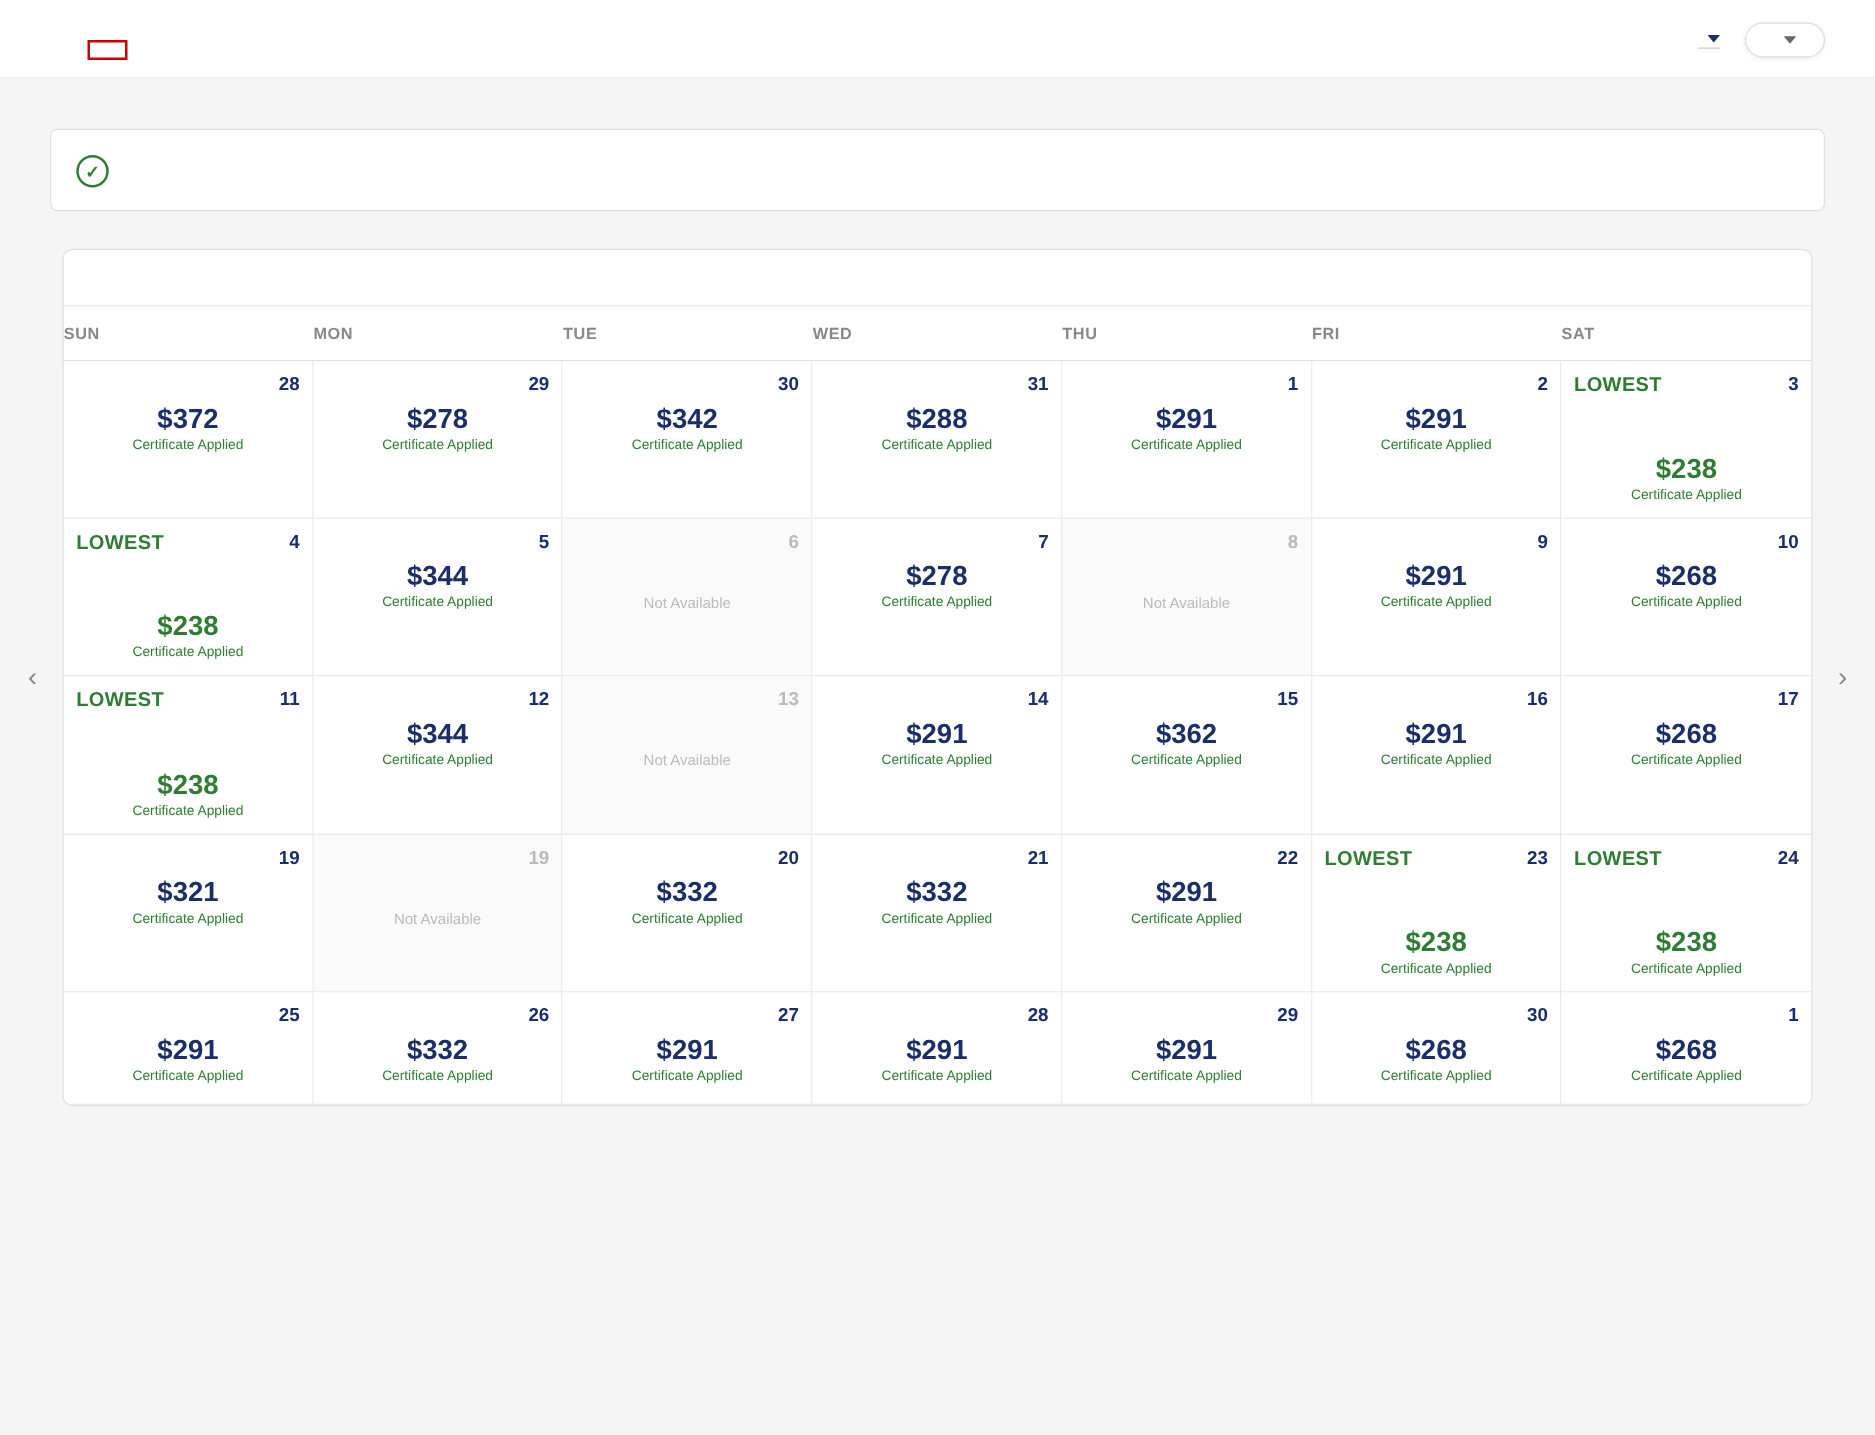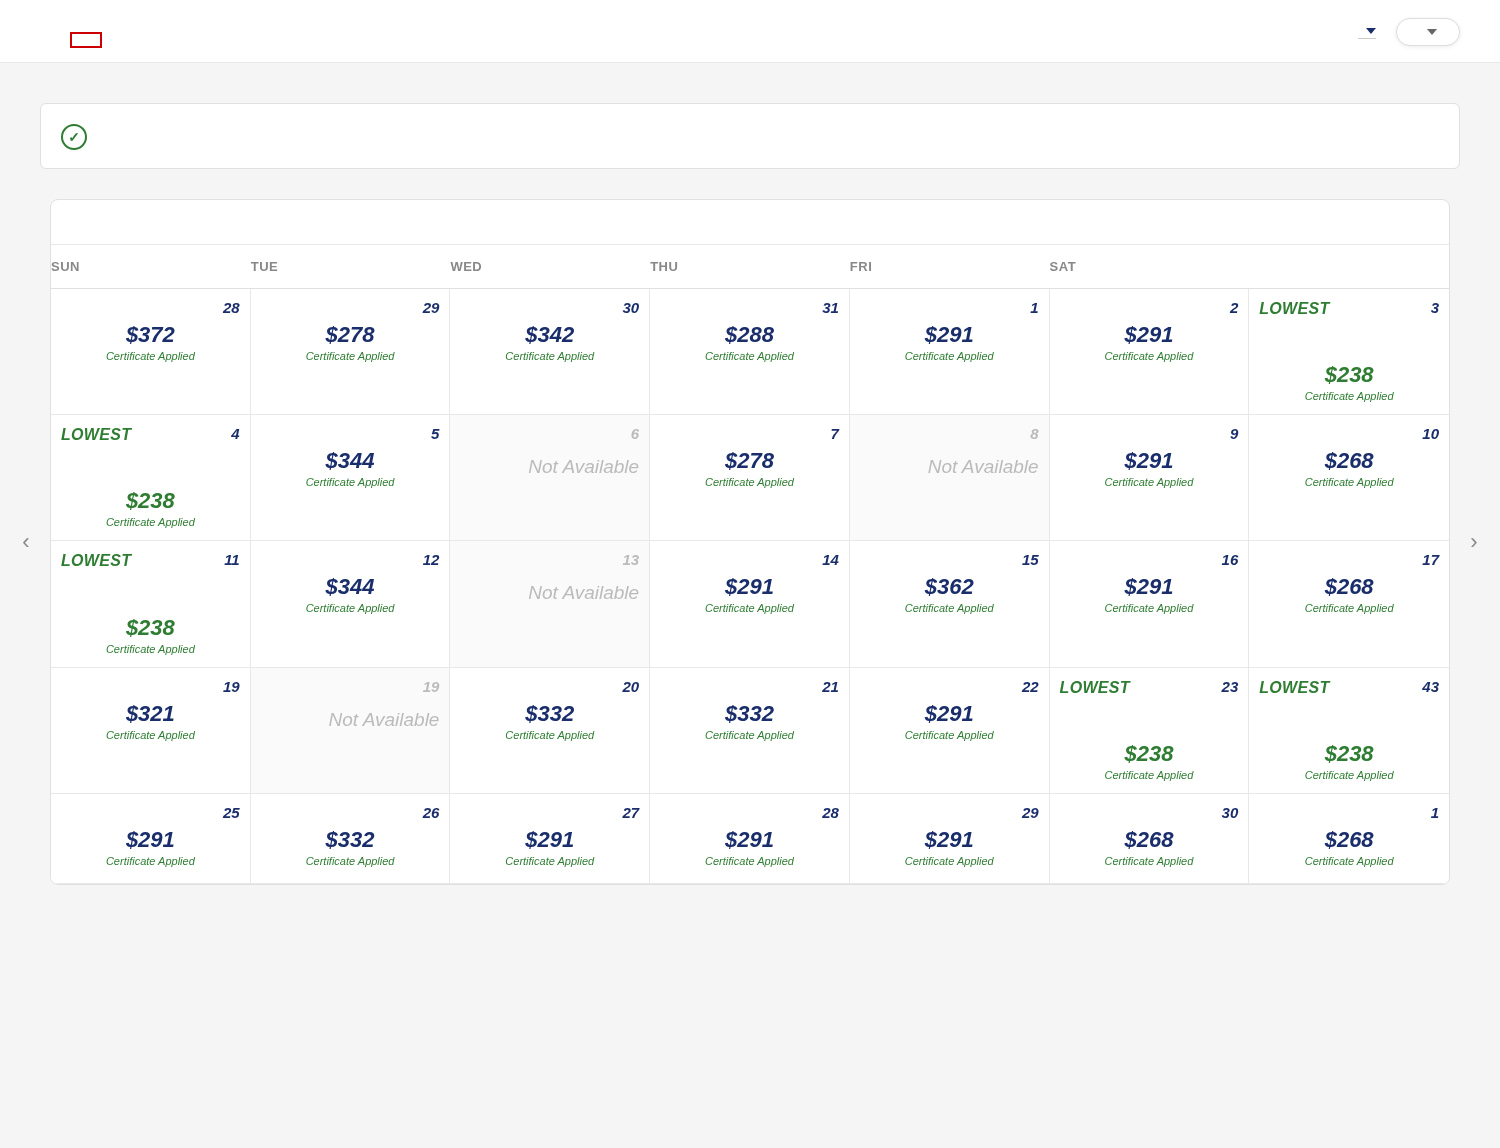--- a/index.html
+++ b/index.html
@@ -143,21 +143,20 @@
       grid-template-columns: repeat(7, 1fr);
     }
     .cal-cell {
       border-right: 1px solid #e8e8e8;
       border-bottom: 1px solid #e8e8e8;
       padding: 10px 10px 12px 10px;
       min-height: 90px;
       position: relative;
       cursor: pointer;
       background: #fff;
-      font-style: italic;
     }
     .cal-cell:nth-child(7n) {
       border-right: none;
     }
     .cal-cell.unavailable {
       background: #fafafa;
       cursor: default;
     }
     .cell-top {
       display: flex;
@@ -193,24 +192,24 @@
       color: #2e7d32;
       margin-top: 44px;
     }
     .cell-cert {
       font-size: 11px;
       color: #2e7d32;
       text-align: center;
       margin-top: 2px;
     }
     .cell-unavail-text {
-      font-size: 19px;
+      font-size: 12px;
       color: #bbb;
-      text-align: right;
-      margin-top: 14px;
+      text-align: center;
+      margin-top: 33px;
     }
     .nav-arrow {
       position: absolute;
       top: 50%;
       transform: translateY(-50%);
       width: 32px;
       height: 32px;
       display: flex;
       align-items: center;
       justify-content: center;
@@ -275,20 +274,21 @@
   <div class="outer-wrapper">
     <div class="nav-arrow left">‹</div>
     <div class="nav-arrow right">›</div>
 
     <div class="calendar-container">
       <div class="calendar-month-title"></div>
 
       <div class="calendar-header">
 
       <div class="calendar-header-cell">SUN</div>
+          <div class="calendar-header-cell">MON</div>
           <div class="calendar-header-cell">TUE</div>
           <div class="calendar-header-cell">WED</div>
           <div class="calendar-header-cell">THU</div>
           <div class="calendar-header-cell">FRI</div>
           <div class="calendar-header-cell">SAT</div>
         </div>
 
       <div class="calendar-grid">
 
       <div class="cal-cell">
@@ -495,21 +495,21 @@
             <div class="cell-top">
               <span class="lowest-badge">LOWEST</span>
               <span class="cell-date">23</span>
             </div>
             <div class="cell-price lowest-price">$238</div>
             <div class="cell-cert">Certificate Applied</div>
           </div>
           <div class="cal-cell">
             <div class="cell-top">
               <span class="lowest-badge">LOWEST</span>
-              <span class="cell-date">43</span>
+              <span class="cell-date">24</span>
             </div>
             <div class="cell-price lowest-price">$238</div>
             <div class="cell-cert">Certificate Applied</div>
           </div>
           <div class="cal-cell">
             <div class="cell-top">
               <span style="flex: 0 1 0%;"></span>
               <span class="cell-date">25</span>
             </div>
             <div class="cell-price">$291</div>

